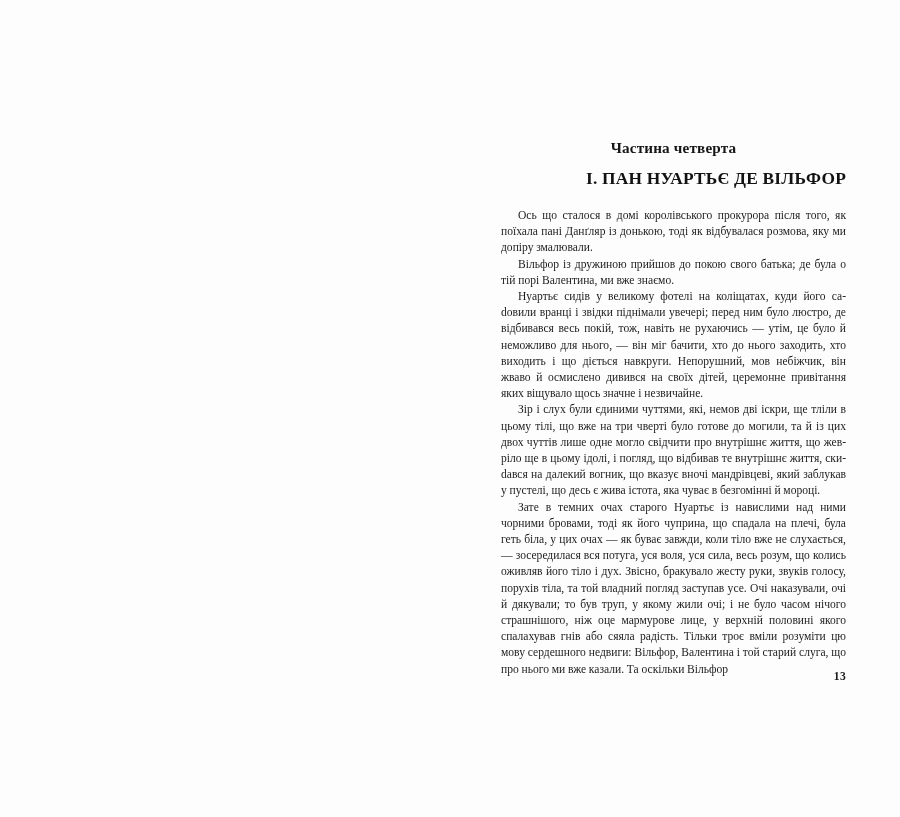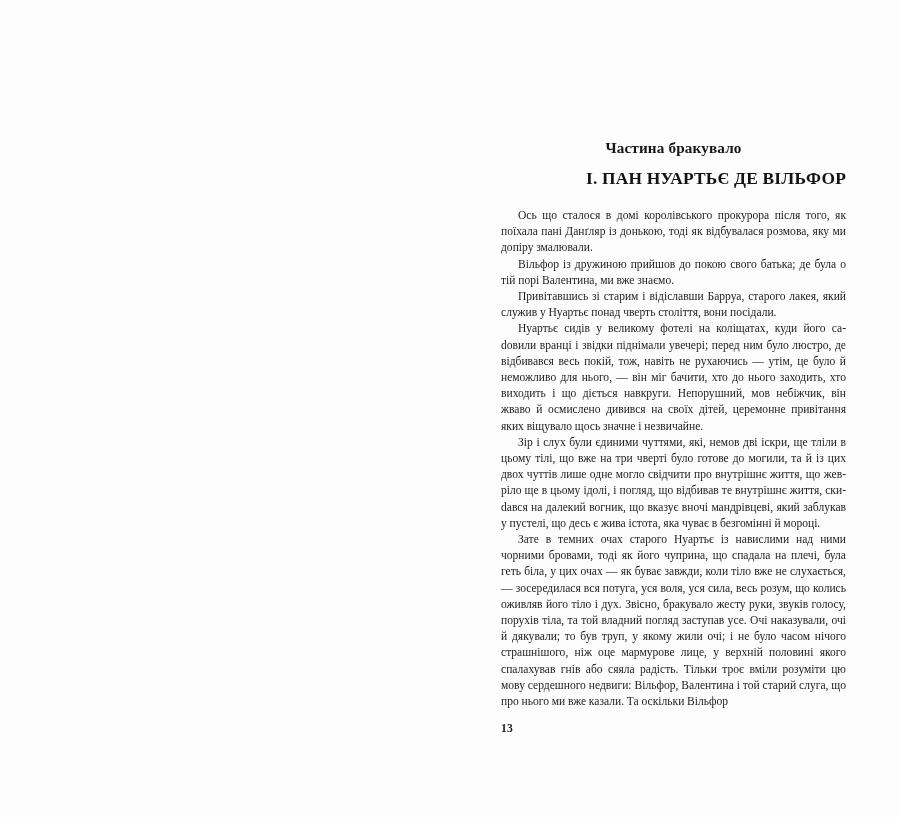--- a/index.html
+++ b/index.html
@@ -64,44 +64,43 @@
     text-align: justify;
     text-justify: inter-word;
     text-indent: 17px;
     color: #1d1d1d;
     hyphens: manual;
     word-spacing: -0.1px;
   }
 
   .pagenum {
     position: absolute;
-    top: 722px;
+    top: 670px;
     left: 0;
     width: 345px;
-    text-align: left;
+    text-align: right;
     font-size: 11.6px;
     font-weight: bold;
     color: #1b1b1b;
     letter-spacing: 0.3px;
   }
 </style>
 </head>
 <body>
 
 <div id="page-sheet">
 
   <header id="heading-block">
-    <div class="part-title">Частина бракувало</div>
+    <div class="part-title">Частина четверта</div>
     <h1 class="chapter-title">І. ПАН НУАРТЬЄ ДЕ ВІЛЬФОР</h1>
   </header>
 
   <div id="body-copy">
       <p>Ось що сталося в домі королівського прокурора після того, як поїхала пані Данґляр із донькою, тоді як відбувалася розмова, яку ми допіру змалювали.</p>
       <p>Вільфор із дружиною прийшов до покою свого батька; де була о тій порі Валентина, ми вже знаємо.</p>
-      <p>Привітавшись зі старим і відіславши Барруа, старого лакея, який служив у Нуартьє понад чверть століття, вони посідали.</p>
       <p>Нуартьє сидів у великому фотелі на коліщатах, куди його са­dовили вранці і звідки піднімали увечері; перед ним було люстро, де відбивався весь покій, тож, навіть не рухаючись — утім, це було й неможливо для нього, — він міг бачити, хто до нього заходить, хто виходить і що діється навкруги. Непорушний, мов небіжчик, він жваво й осмислено дивився на своїх дітей, церемонне приві­тання яких віщувало щось значне і незвичайне.</p>
       <p>Зір і слух були єдиними чуттями, які, немов дві іскри, ще тліли в цьому тілі, що вже на три чверті було готове до могили, та й із цих двох чуттів лише одне могло свідчити про внутрішнє життя, що жев­ріло ще в цьому ідолі, і погляд, що відбивав те внутрішнє життя, ски­dався на далекий вогник, що вказує вночі мандрівцеві, який заблу­кав у пустелі, що десь є жива істота, яка чуває в безгомінні й мороці.</p>
       <p>Зате в темних очах старого Нуартьє із навислими над ними чорними бровами, тоді як його чуприна, що спадала на плечі, була геть біла, у цих очах — як буває завжди, коли тіло вже не слухаєть­ся, — зосередилася вся потуга, уся воля, уся сила, весь розум, що колись оживляв його тіло і дух. Звісно, бракувало жесту руки, зву­ків голосу, порухів тіла, та той владний погляд заступав усе. Очі наказували, очі й дякували; то був труп, у якому жили очі; і не було часом нічого страшнішого, ніж оце мармурове лице, у верхній по­ловині якого спалахував гнів або сяяла радість. Тільки троє вміли розуміти цю мову сердешного недвиги: Вільфор, Валентина і той старий слуга, що про нього ми вже казали. Та оскільки Вільфор</p>
     </div>
 
   <div class="pagenum">13</div>
 
 </div>
 
 </body></html>

